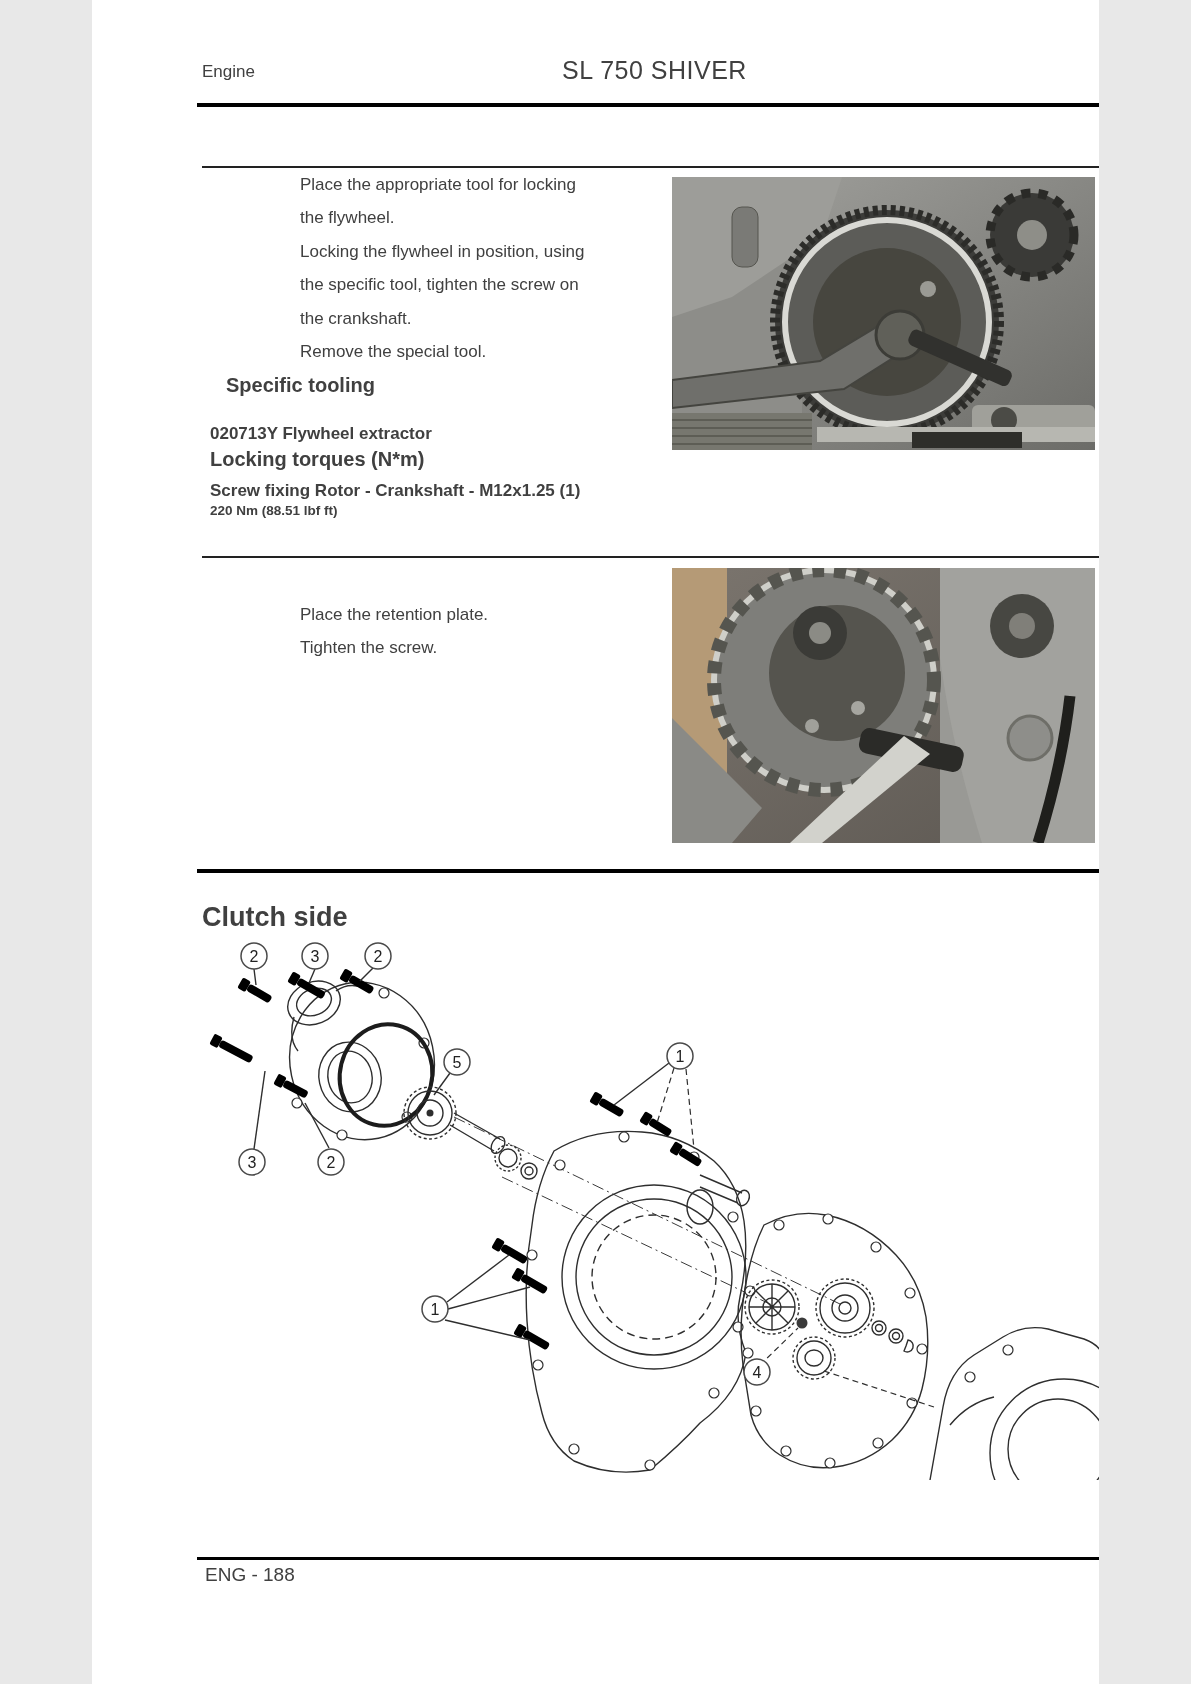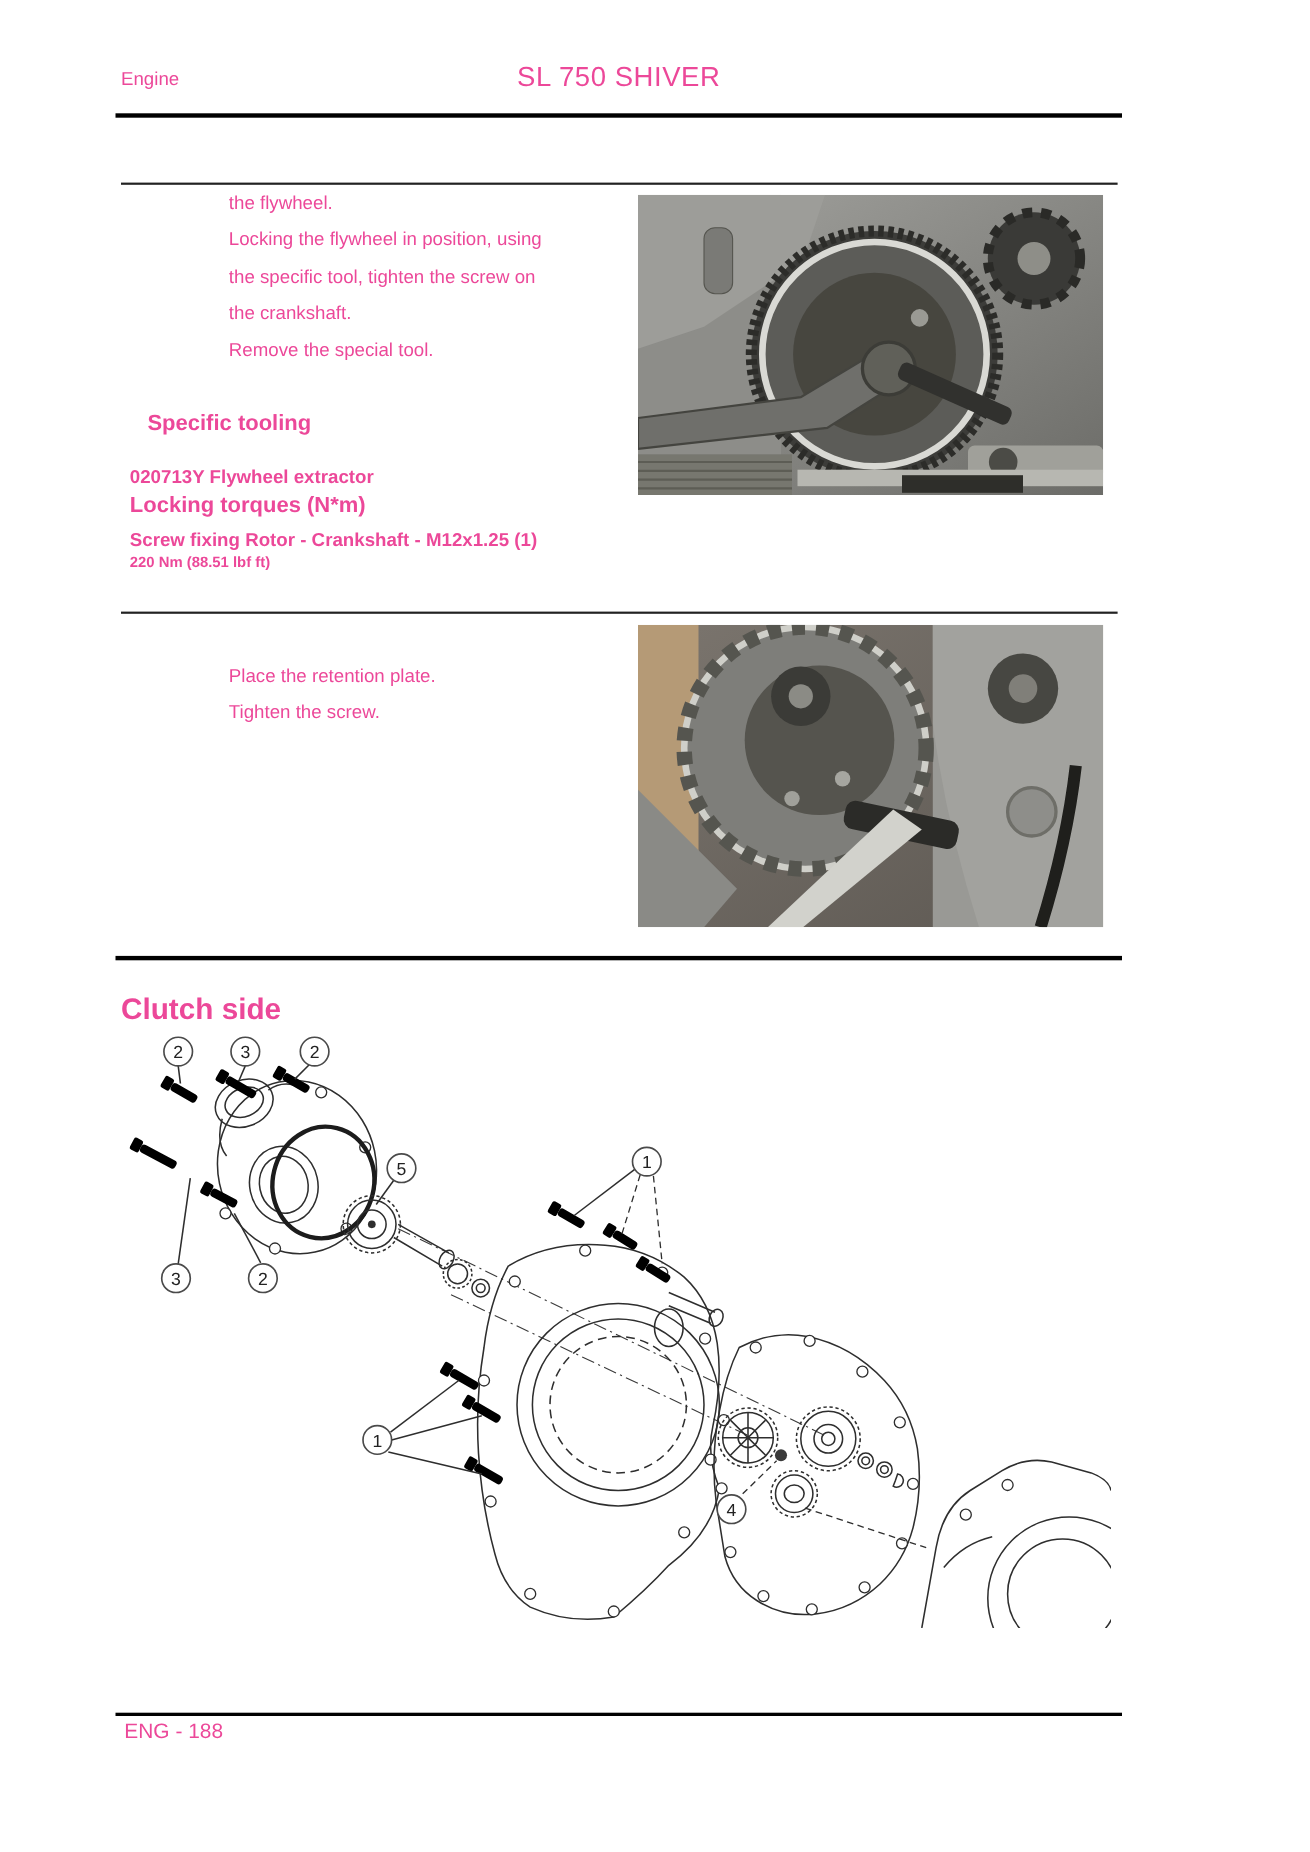--- a/index.html
+++ b/index.html
@@ -1,18 +1,18 @@
 <!DOCTYPE html>
 <html><head>
 <meta charset="utf-8">
 <style>
   html,body{margin:0;padding:0;background:#e8e8e8;}
   .page{
-    position:relative;width:1191px;height:1684px;background:#ffffff;
-    font-family:"Liberation Sans",sans-serif;color:#ec4899;overflow:hidden;margin:0 auto;
+    position:relative;width:1007px;height:1684px;background:#ffffff;
+    font-family:"Liberation Sans",sans-serif;color:#404040;overflow:hidden;margin:0 auto;
   }
   .abs{position:absolute;}
   .rule{position:absolute;background:#000;}
   .hdr-section{left:110px;top:62px;font-size:17px;}
   .hdr-model{left:105px;top:56px;width:915px;text-align:center;font-size:25px;font-weight:normal;letter-spacing:.5px;}
   .rule-header{left:105px;top:103px;width:915px;height:4px;}
   .rule-thin1{left:110px;top:166px;width:906px;height:2px;background:#222;}
   .rule-thin2{left:110px;top:556px;width:906px;height:2px;background:#222;}
   .rule-clutch{left:105px;top:869px;width:915px;height:4px;}
   .rule-footer{left:105px;top:1557px;width:915px;height:3px;}
@@ -47,20 +47,21 @@
 <body>
 
 <div class="page">
 
   <div class="abs hdr-section">Engine</div>
   <div class="abs hdr-model">SL 750 SHIVER</div>
   <div class="rule rule-header"></div>
 
   <div class="rule rule-thin1"></div>
   <div class="abs proc proc1">
+    <div class="pline">Place the appropriate tool for locking</div>
     <div class="pline">the flywheel.</div>
     <div class="pline">Locking the flywheel in position, using</div>
     <div class="pline">the specific tool, tighten the screw on</div>
     <div class="pline">the crankshaft.</div>
     <div class="pline">Remove the special tool.</div>
   </div>
 
   <div class="photo photo1">
     <svg width="423" height="273" viewBox="0 0 423 273">
       <defs>

